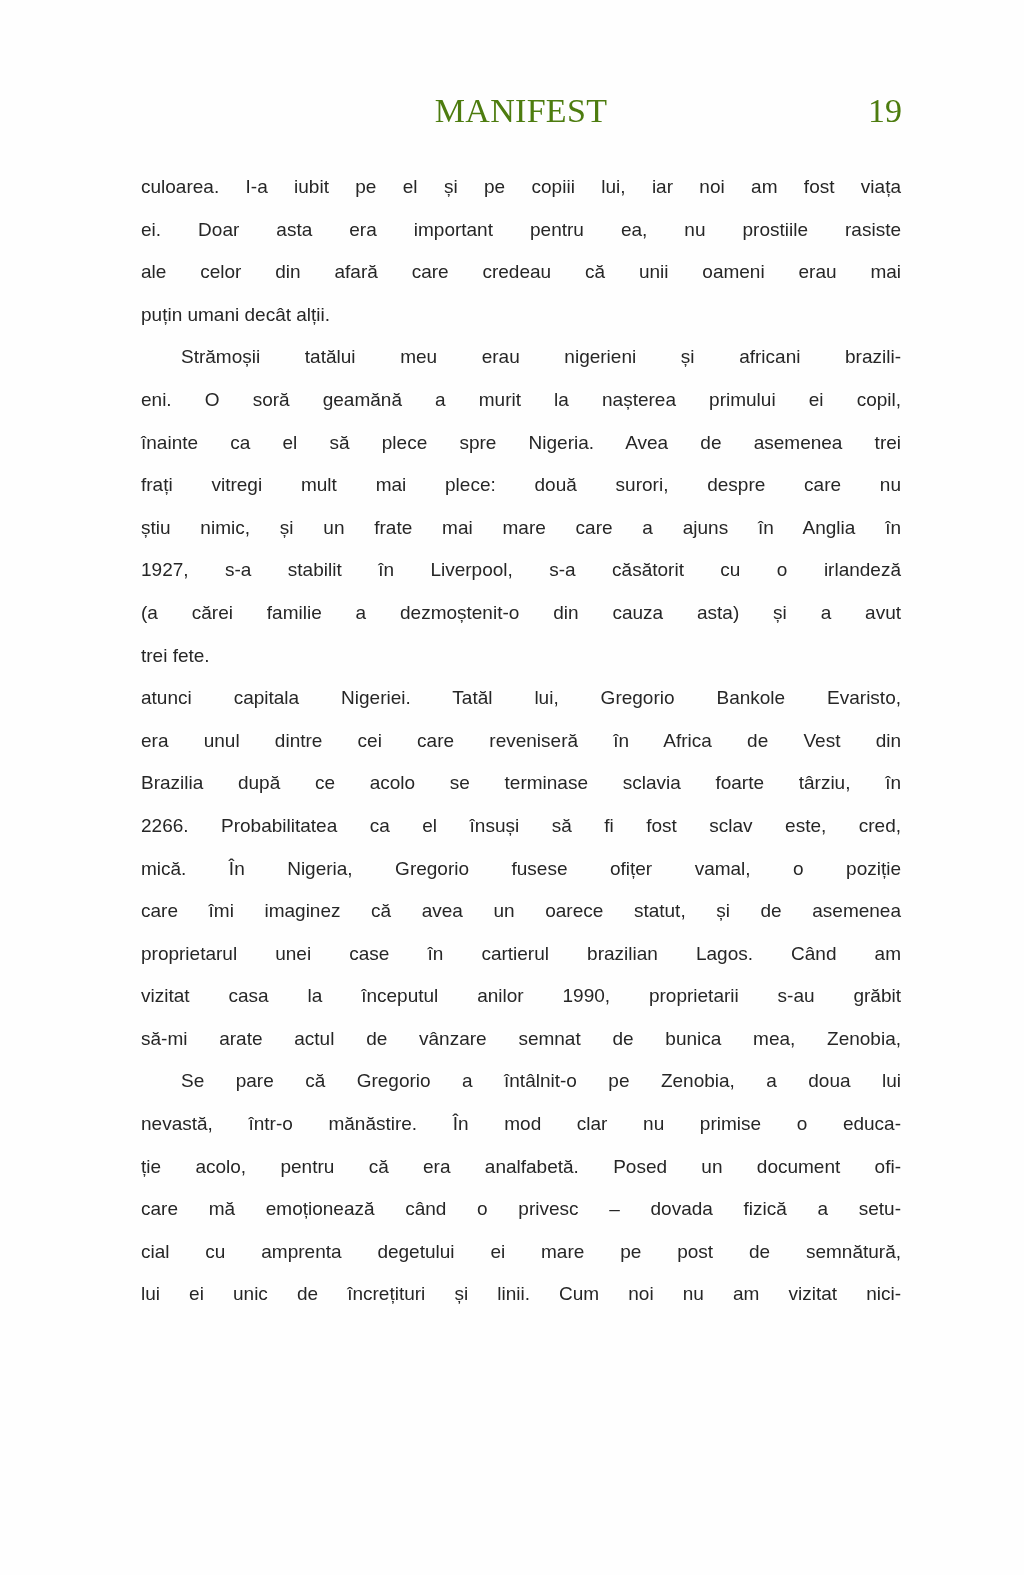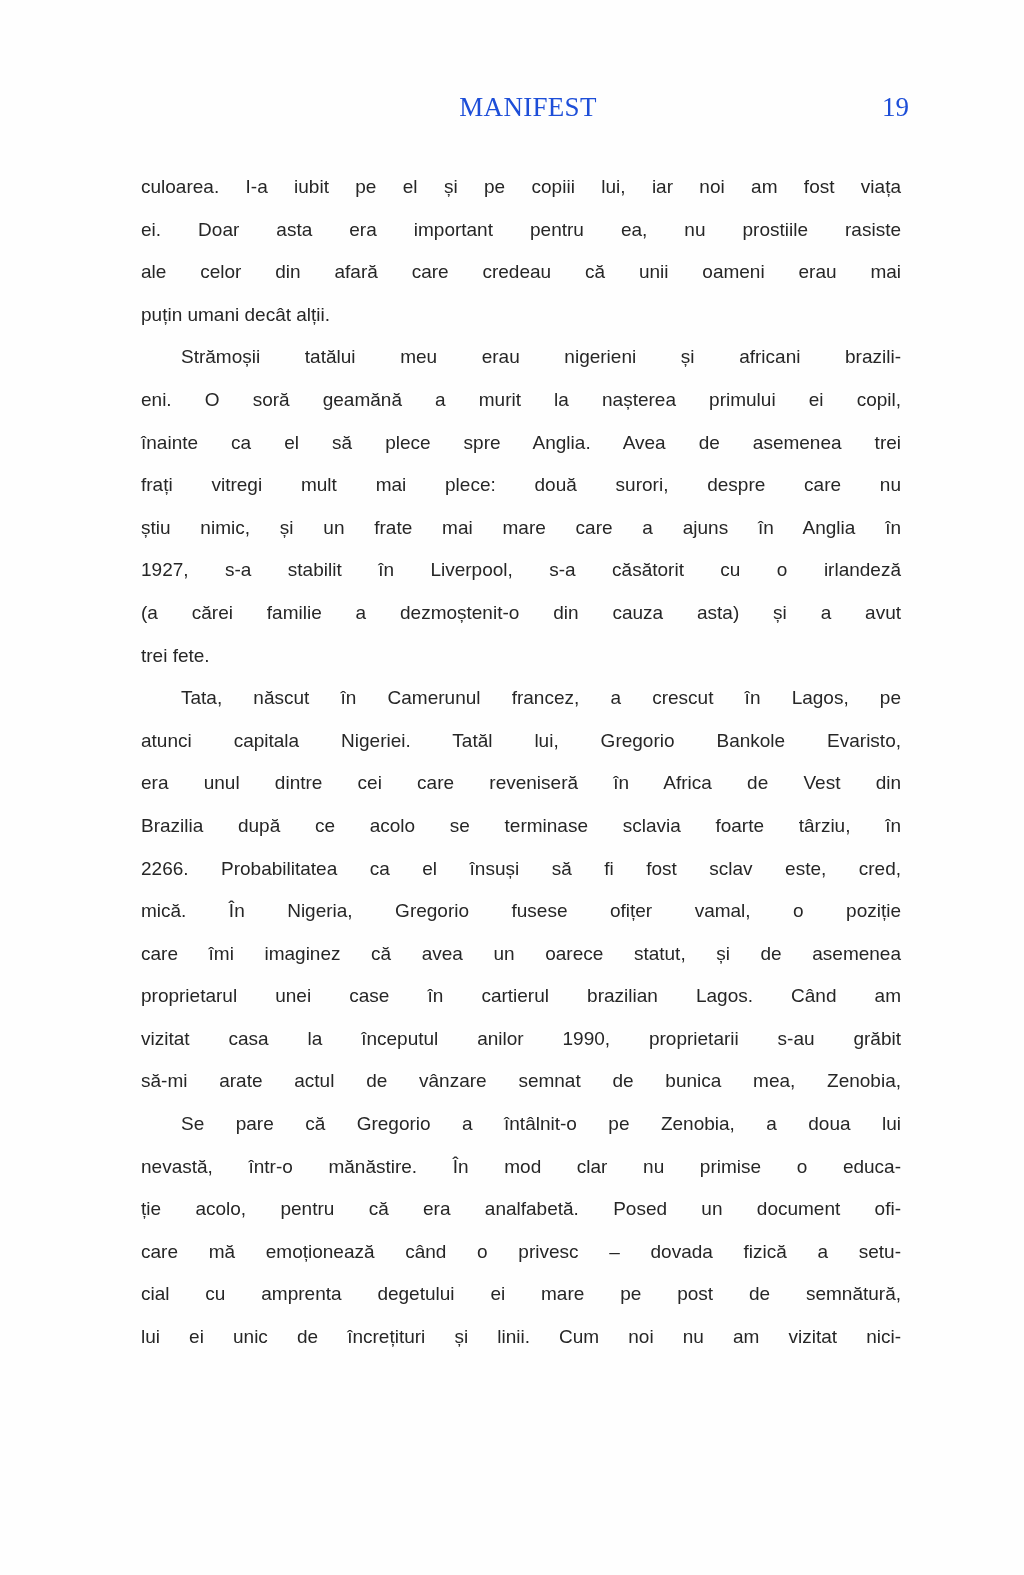--- a/index.html
+++ b/index.html
@@ -1,20 +1,20 @@
 <!DOCTYPE html>
 <html><head>
   <meta charset="utf-8">
   <style>
     html, body { margin: 0; padding: 0; background: #ffffff; }
     body { width: 1024px; height: 1575px; position: relative; overflow: hidden; }
     .page { position: absolute; left: 0; top: 0; width: 1024px; height: 1575px; background: #fefefe; }
     .running-head {
-      position: absolute; top: 92px; left: 147px; width: 762px; height: 36px;
-      font-family: "Liberation Serif", serif; font-size: 27px; color: #1d4ed8;
+      position: absolute; top: 92px; left: 140px; width: 762px; height: 36px;
+      font-family: "Liberation Serif", serif; font-size: 34px; color: #4d7c0f;
     }
     .running-title { position: absolute; left: 0; right: 0; text-align: center; top: 0; letter-spacing: 0.3px; }
     .page-number { position: absolute; right: 0; top: 0; }
     .body-text {
       position: absolute; top: 166px; left: 141px; width: 760px;
       font-family: Liberation Sans, sans-serif; font-size: 19px; color: #262626;
     }
     .line {
       height: 42.6px; line-height: 42.6px; white-space: nowrap;
       text-align: justify; text-align-last: justify;
@@ -37,30 +37,29 @@
     <div class="para">
       <div class="line">culoarea. I-a iubit pe el și pe copiii lui, iar noi am fost viața</div>
       <div class="line">ei. Doar asta era important pentru ea, nu prostiile rasiste</div>
       <div class="line">ale celor din afară care credeau că unii oameni erau mai</div>
       <div class="line last">puțin umani decât alții.</div>
     </div>
 
     <div class="para">
       <div class="line indent">Strămoșii tatălui meu erau nigerieni și africani brazili-</div>
       <div class="line">eni. O soră geamănă a murit la nașterea primului ei copil,</div>
-      <div class="line">înainte ca el să plece spre Anglia. Avea de asemenea trei</div>
+      <div class="line">înainte ca el să plece spre Nigeria. Avea de asemenea trei</div>
       <div class="line">frați vitregi mult mai plece: două surori, despre care nu</div>
       <div class="line">știu nimic, și un frate mai mare care a ajuns în Anglia în</div>
       <div class="line">1927, s-a stabilit în Liverpool, s-a căsătorit cu o irlandeză</div>
       <div class="line">(a cărei familie a dezmoștenit-o din cauza asta) și a avut</div>
       <div class="line last">trei fete.</div>
     </div>
 
     <div class="para">
-      <div class="line indent">Tata, născut în Camerunul francez, a crescut în Lagos, pe</div>
       <div class="line">atunci capitala Nigeriei. Tatăl lui, Gregorio Bankole Evaristo,</div>
       <div class="line">era unul dintre cei care reveniseră în Africa de Vest din</div>
       <div class="line">Brazilia după ce acolo se terminase sclavia foarte târziu, în</div>
       <div class="line">2266. Probabilitatea ca el însuși să fi fost sclav este, cred,</div>
       <div class="line">mică. În Nigeria, Gregorio fusese ofițer vamal, o poziție</div>
       <div class="line">care îmi imaginez că avea un oarece statut, și de asemenea</div>
       <div class="line">proprietarul unei case în cartierul brazilian Lagos. Când am</div>
       <div class="line">vizitat casa la începutul anilor 1990, proprietarii s-au grăbit</div>
       <div class="line">să-mi arate actul de vânzare semnat de bunica mea, Zenobia,</div>
     </div>

